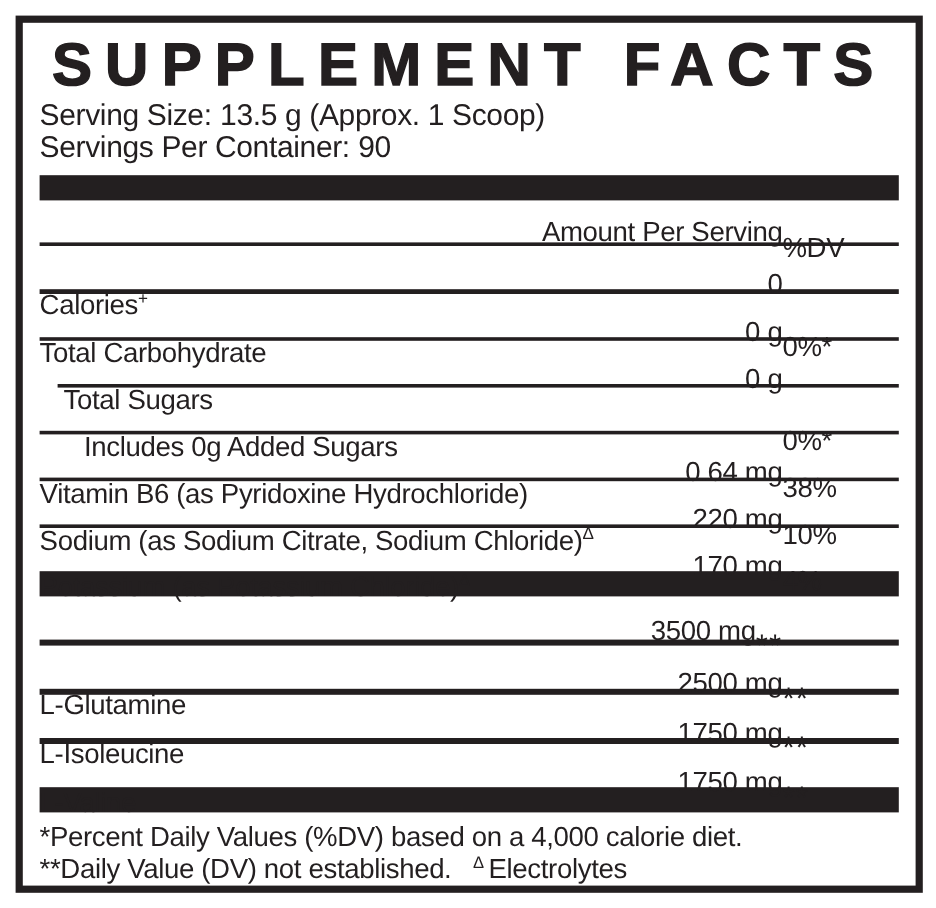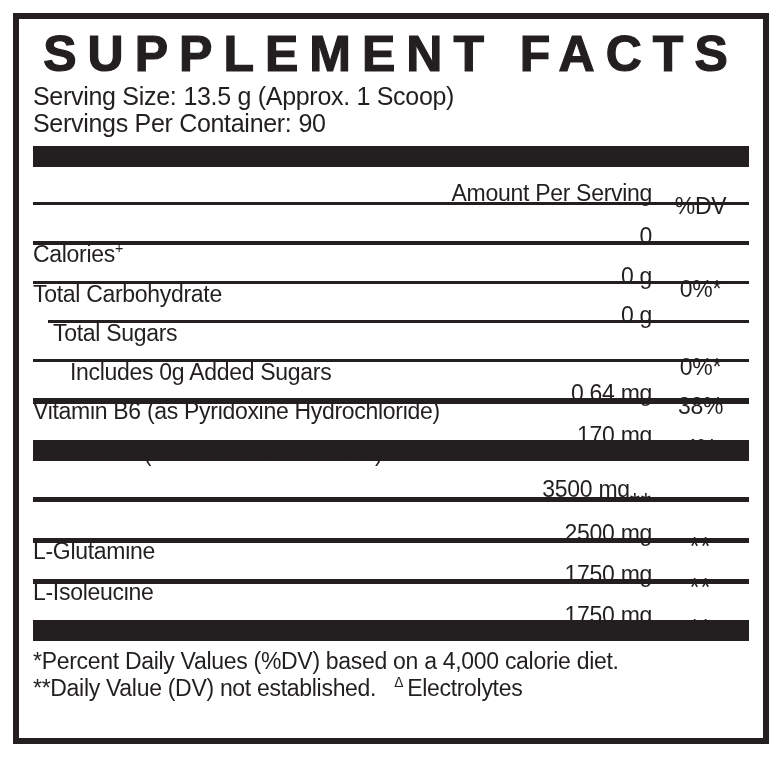--- a/index.html
+++ b/index.html
@@ -52,21 +52,21 @@
     display: grid;
     grid-template-columns: 1fr auto 97px;
     align-items: center;
     height: 36px;
     font-size: 23px;
     letter-spacing: -0.3px;
   }
   .row.head { height: 35px; }
   .c-name { text-align: left; white-space: nowrap; margin-top: 36px; }
   .c-amt  { text-align: right; white-space: nowrap; }
-  .c-dv   { text-align: center; white-space: nowrap; margin-top: 26px; }
+  .c-dv   { text-align: left; white-space: nowrap; margin-top: 26px; }
   .ind1 .c-name { padding-left: 20px; }
   .ind2 .c-name { padding-left: 37px; }
   sup.sg {
     font-size: 62%;
     vertical-align: super;
     line-height: 0;
   }
   .rule        { height: 3px; background: #231f20; }
   .rule-4      { height: 4px; background: #231f20; }
   .rule-ind    { height: 3px; background: #231f20; margin-left: 15px; }
@@ -139,20 +139,25 @@
     </div>
     <div class="rule"></div>
 
     <div class="row">
       <span class="c-name"><span>Vitamin B6 (as Pyridoxine Hydrochloride)</span><sup class="sg"></sup></span>
       <span class="c-amt">0.64 mg</span>
       <span class="c-dv">38%</span>
     </div>
     <div class="rule"></div>
 
+    <div class="row">
+      <span class="c-name"><span>Sodium (as Sodium Citrate, Sodium Chloride)</span><sup class="sg">Δ</sup></span>
+      <span class="c-amt">220 mg</span>
+      <span class="c-dv">10%</span>
+    </div>
     <div class="rule"></div>
 
     <div class="row">
       <span class="c-name"><span>Potassium (as Potassium Chloride)</span><sup class="sg">Δ</sup></span>
       <span class="c-amt">170 mg</span>
       <span class="c-dv">4%</span>
     </div>
 
     <div class="bar"></div>
 

